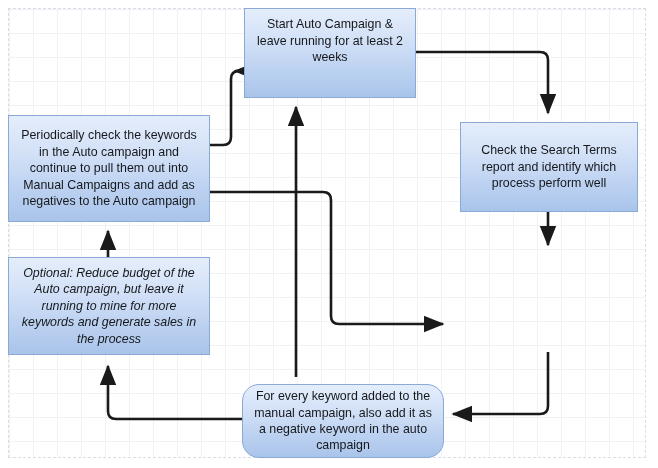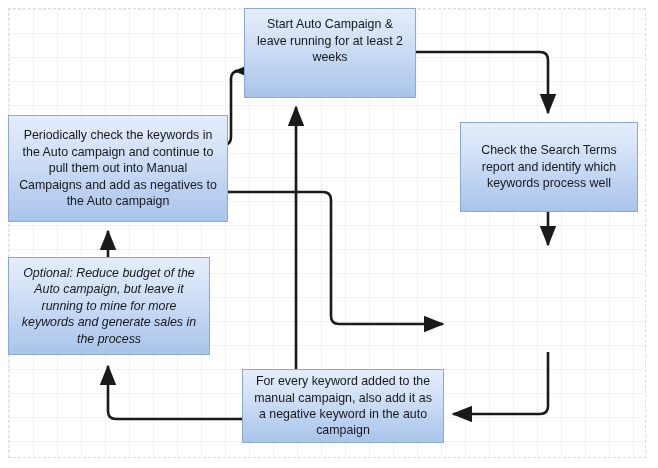--- a/index.html
+++ b/index.html
@@ -60,25 +60,25 @@
     line-height: 16.4px;
     padding: 4px 7px;
     box-shadow: 0 0 0 0 rgba(0,0,0,0);
   }
   .node span {
     display: block;
     width: 100%;
   }
   #n-start  { left: 244px; top: 8px;   width: 172px; height: 90px; }
   #n-start span { transform: translateY(-12px); }
-  #n-periodic { left: 8px;  top: 115px; width: 220px; height: 107px; }
+  #n-periodic { left: 8px;  top: 115px; width: 202px; height: 107px; }
   #n-optional { left: 8px;  top: 257px; width: 202px; height: 98px; font-style: italic; }
   #n-search   { left: 460px; top: 122px; width: 178px; height: 90px; }
   #n-add      { left: 452px; top: 254px; width: 192px; height: 98px; }
-  #n-negative { left: 242px; top: 369px; width: 202px; height: 74px; }
+  #n-negative { left: 242px; top: 384px; width: 202px; height: 74px; border-radius: 17px; }
 </style>
 </head>
 <body>
 
 <div id="canvas">
 
   <div id="grid"></div>
   <div id="frame"></div>
 
   <svg class="edges" viewBox="0 0 658 468" xmlns="http://www.w3.org/2000/svg">
@@ -111,21 +111,21 @@
 
   <div class="node" id="n-periodic">
     <span>Periodically check the keywords in the Auto campaign and continue to pull them out into Manual Campaigns and add as negatives to the Auto campaign</span>
   </div>
 
   <div class="node" id="n-optional">
     <span>Optional: Reduce budget of the Auto campaign, but leave it running to mine for more keywords and generate sales in the process</span>
   </div>
 
   <div class="node" id="n-search">
-    <span>Check the Search Terms report and identify which keywords process well</span>
+    <span>Check the Search Terms report and identify which process perform well</span>
   </div>
 
 
   <div class="node" id="n-negative">
     <span>For every keyword added to the manual campaign, also add it as a negative keyword in the auto campaign</span>
   </div>
 
 </div>
 
 </body></html>

